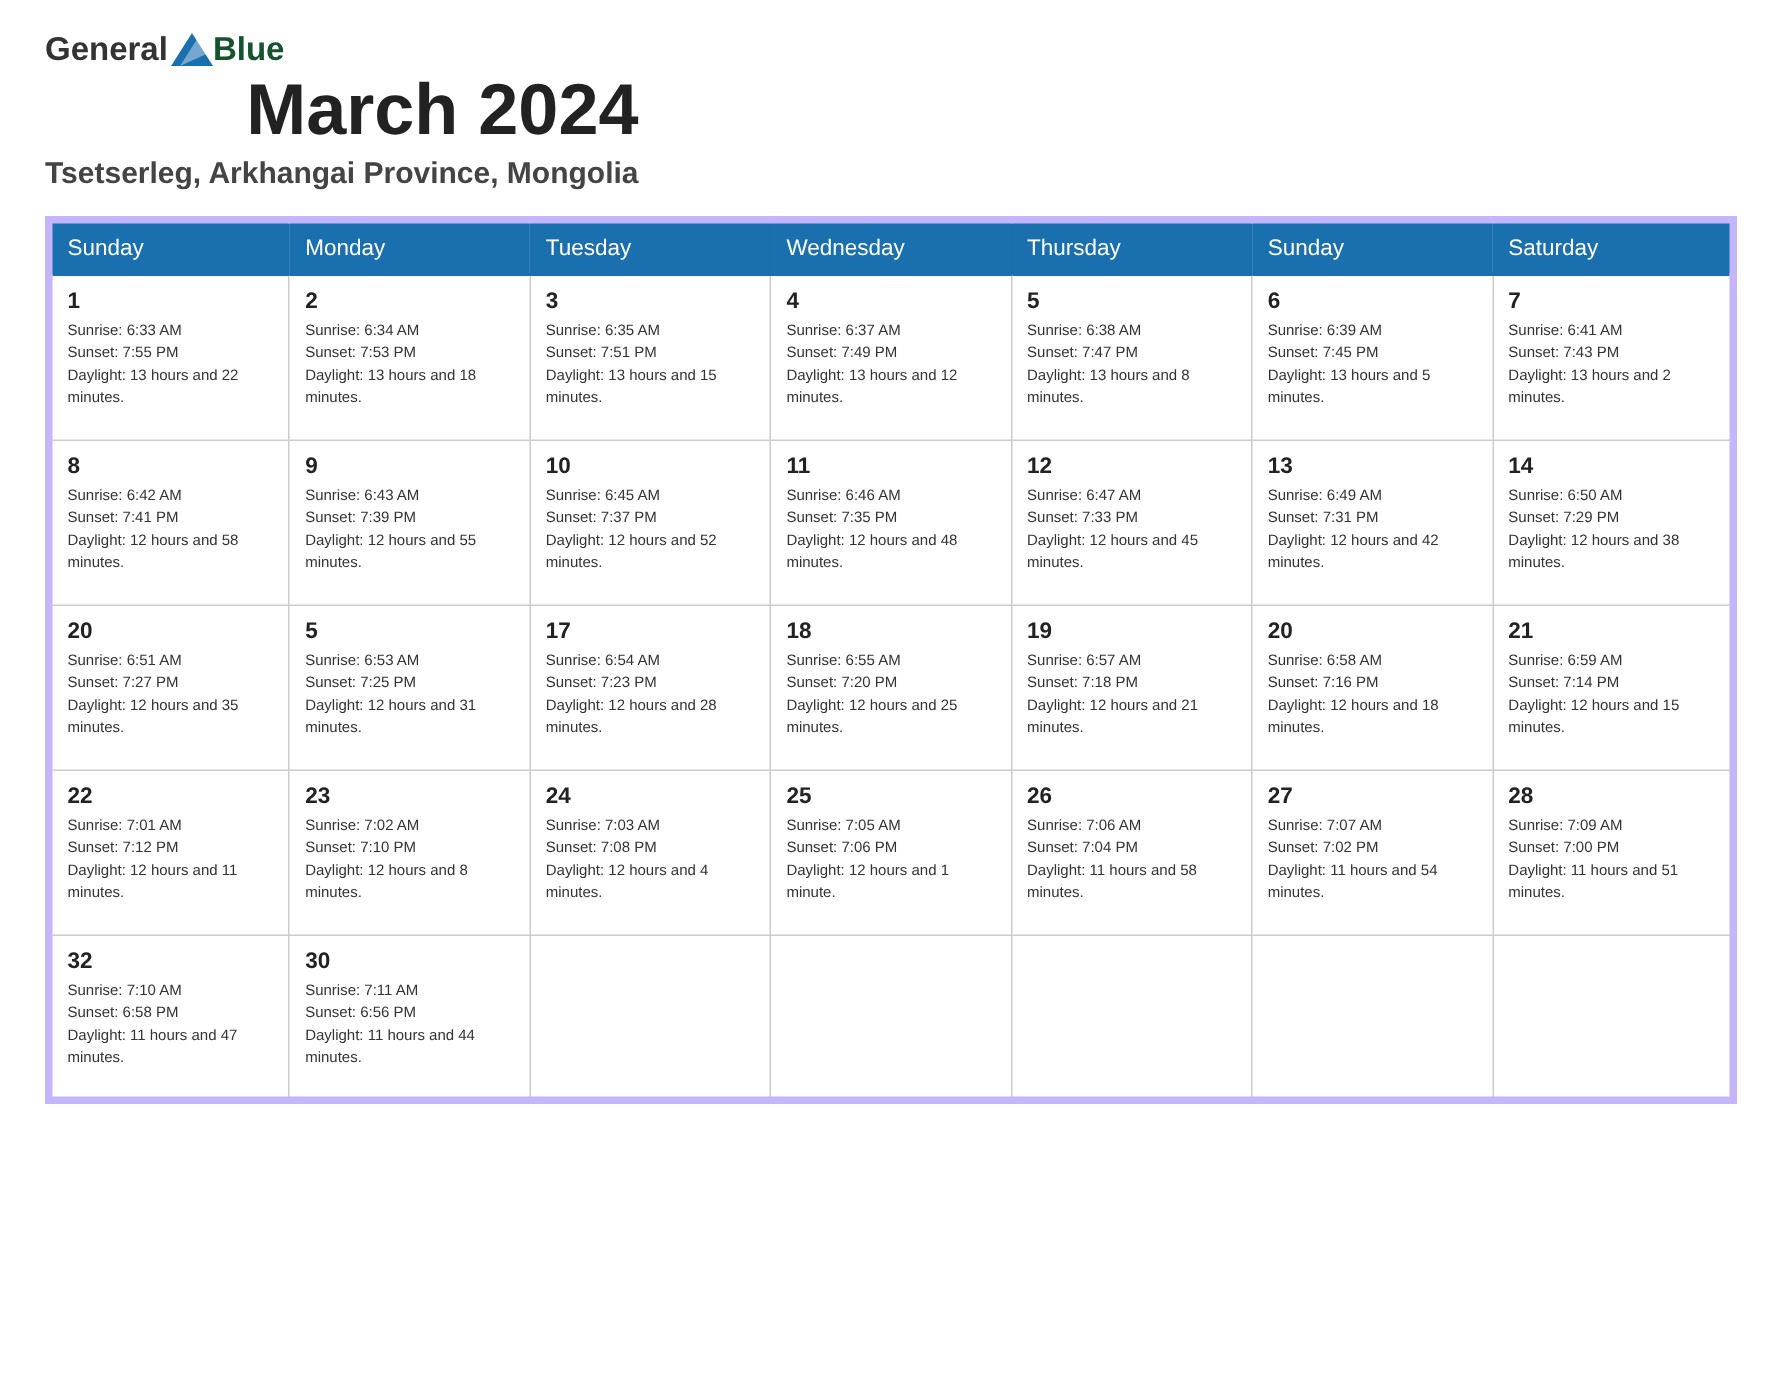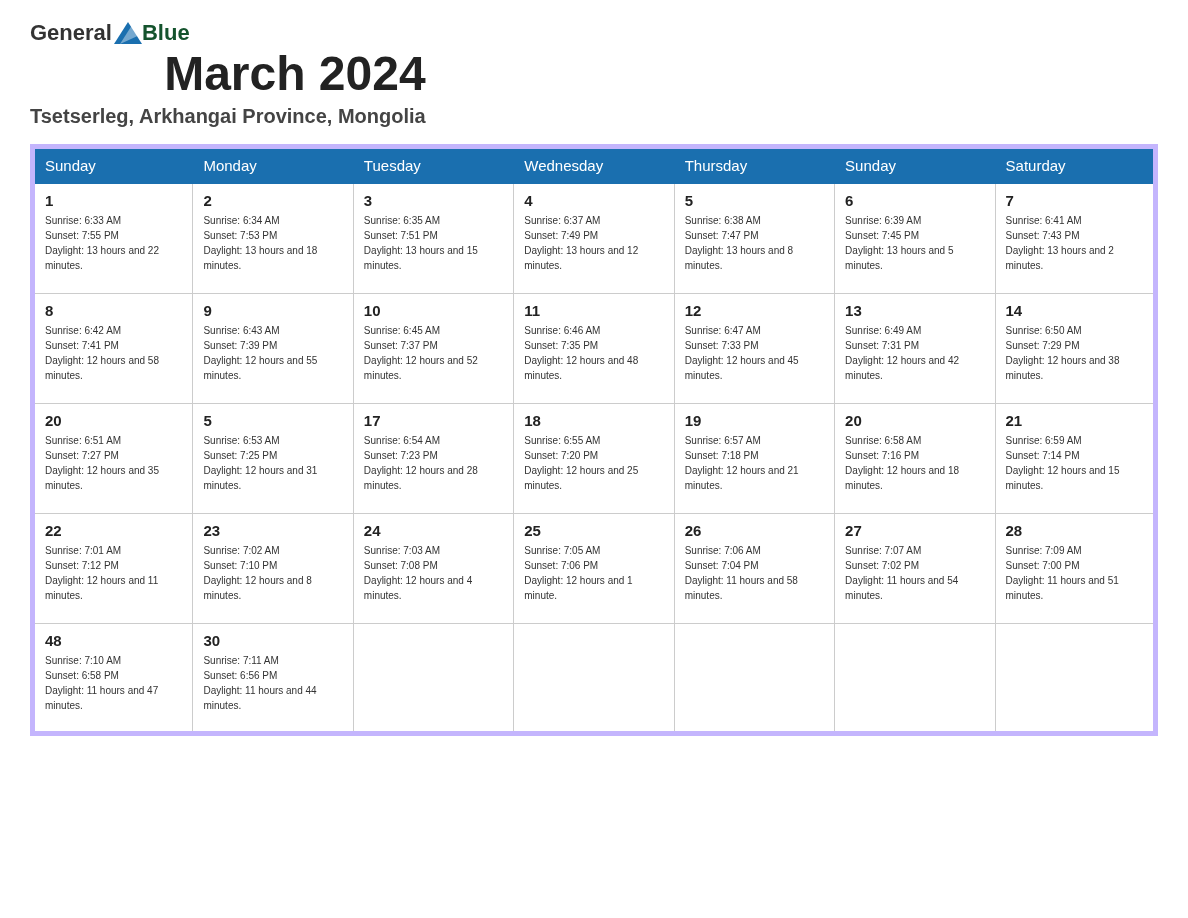--- a/index.html
+++ b/index.html
@@ -258,21 +258,21 @@
           <span class="day-number">27</span>
           <div class="day-info">Sunrise: 7:07 AM<br>Sunset: 7:02 PM<br>Daylight: 11 hours and 54 minutes.</div>
         </td>
         <td>
           <span class="day-number">28</span>
           <div class="day-info">Sunrise: 7:09 AM<br>Sunset: 7:00 PM<br>Daylight: 11 hours and 51 minutes.</div>
         </td>
       </tr>
       <tr>
         <td>
-          <span class="day-number">48</span>
+          <span class="day-number">32</span>
           <div class="day-info">Sunrise: 7:10 AM<br>Sunset: 6:58 PM<br>Daylight: 11 hours and 47 minutes.</div>
         </td>
         <td>
           <span class="day-number">30</span>
           <div class="day-info">Sunrise: 7:11 AM<br>Sunset: 6:56 PM<br>Daylight: 11 hours and 44 minutes.</div>
         </td>
         <td class="empty-cell"></td>
         <td class="empty-cell"></td>
         <td class="empty-cell"></td>
         <td class="empty-cell"></td>

